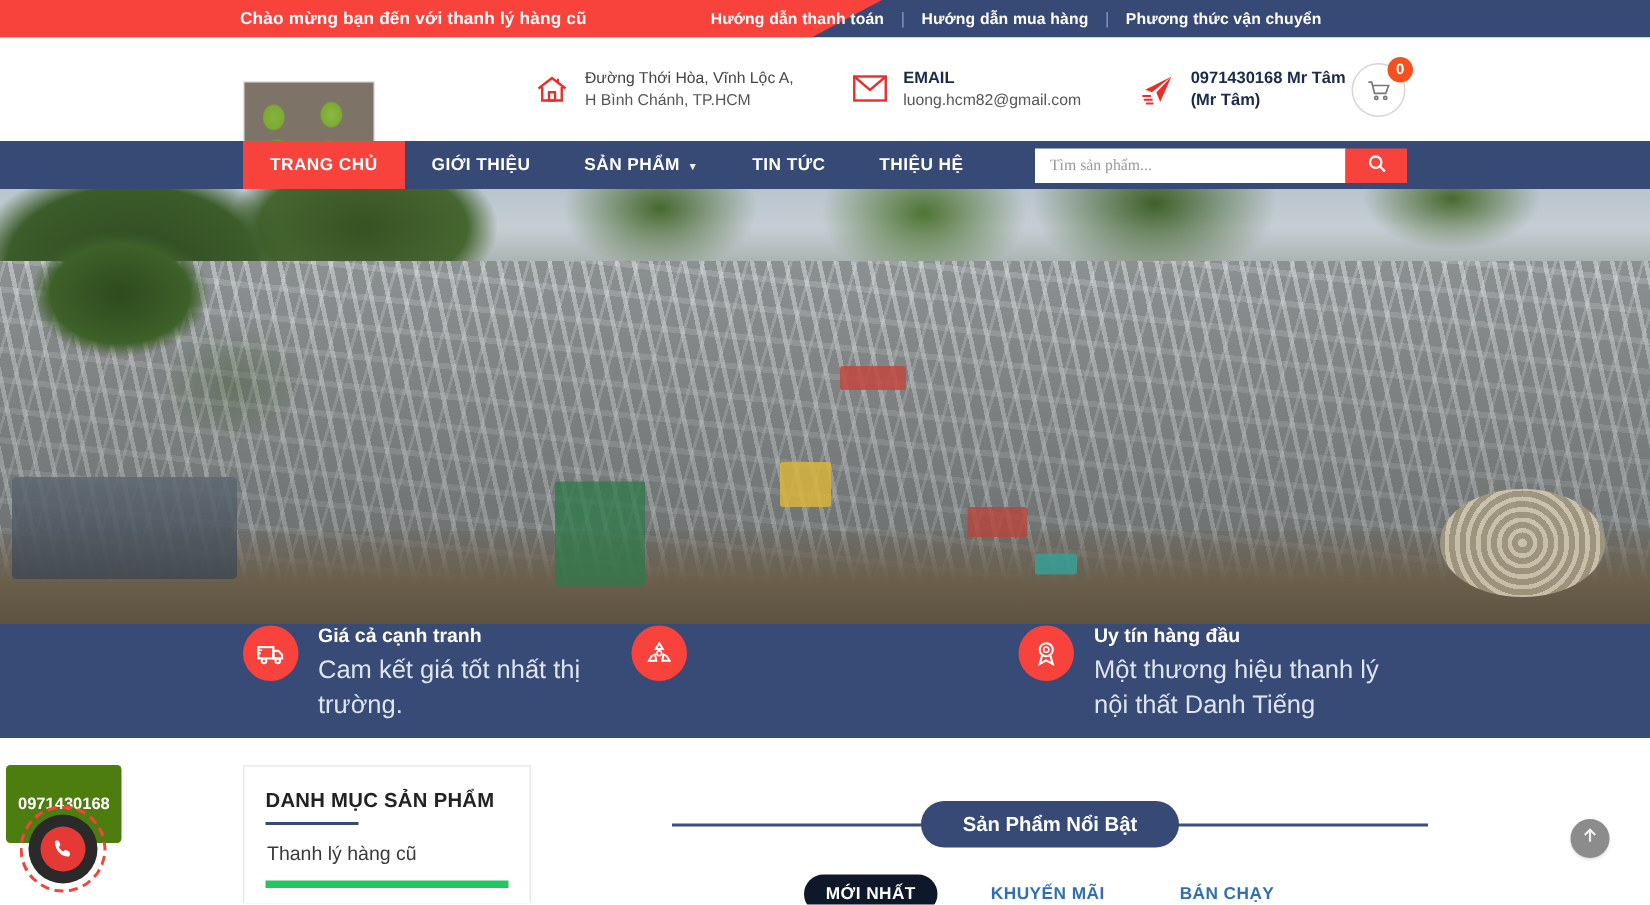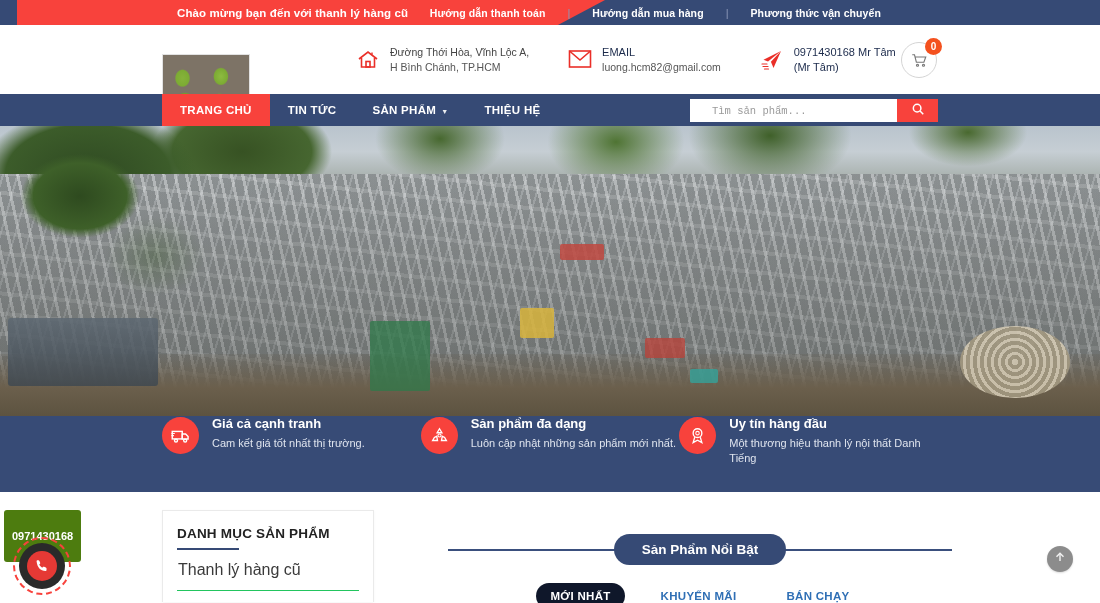--- a/index.html
+++ b/index.html
@@ -10,29 +10,29 @@
     background: #ffffff;
   }
   .page { position: relative; width: 1100px; height: 603px; background:#fff; }
 
   
   .topbar { position: relative; height: 25px; width: 100%; background: #364a75; overflow: hidden; }
   .topbar-red {
     position: absolute; left: 0; top: 0; height: 25px; width: 588px;
     background: #f8423c;
     clip-path: polygon(0 0, 100% 0, 92% 100%, 0 100%);
-    display: flex; align-items: center; margin-left: 17px;
+    display: flex; align-items: center;
   }
   .topbar-welcome {
     color: #fff; font-size: 11.5px; font-weight: 600;
     margin-left: 160px; white-space: nowrap; letter-spacing: .1px;
   }
   .topbar-links {
     position: absolute; right: 0; top: 0; height: 25px;
-    display: flex; align-items: center; gap: 11px; padding-right: 208px;
+    display: flex; align-items: center; gap: 0; padding-right: 208px;
   }
   .topbar-links a {
     color: #fff; font-size: 10.5px; font-weight: 600; text-decoration: none;
     padding: 0 11px; white-space: nowrap; letter-spacing: .1px;
   }
   .topbar-links .sep { color: #8b98b8; font-size: 11px; }
 
   
   .header {
     position: relative; height: 69px; background: #fff;
@@ -64,21 +64,21 @@
   .contact-row {
     position: absolute; left: 355px; top: 0; height: 69px;
     display: flex; align-items: center; gap: 0;
   }
   .contact-item { display: flex; align-items: center; gap: 9px; }
   .contact-item + .contact-item { margin-left: 38px; }
   .contact-icon { width: 26px; height: 26px; display:flex; align-items:center; justify-content:center; flex: 0 0 auto; }
   .contact-text { line-height: 1.35; }
   .contact-l1 { font-size: 10.5px; color: #444; }
   .contact-l2 { font-size: 10.5px; color: #555; }
-  .contact-strong { font-size: 11px; font-weight: 400; color: #1b2a4b; }
+  .contact-strong { font-size: 11px; font-weight: 700; color: #1b2a4b; }
 
   .cart-wrap { position: absolute; right: 163px; top: 17px; width: 36px; height: 36px; }
   .cart-circle {
     width: 36px; height: 36px; border-radius: 50%;
     border: 1px solid #d5d5d5; display:flex; align-items:center; justify-content:center;
   }
   .cart-badge {
     position: absolute; right: -5px; top: -4px;
     min-width: 17px; height: 17px; border-radius: 50%;
     background: #f4511e; color: #fff; font-size: 10px; font-weight: 700;
@@ -95,22 +95,22 @@
     display: flex; align-items: center; gap: 5px;
     padding: 0 18px; color: #fff; font-size: 11.5px; font-weight: 700;
     letter-spacing: .3px; text-decoration: none; white-space: nowrap;
   }
   .nav-item.active { background: #f8423c; }
   .caret { font-size: 7px; line-height: 1; opacity: .9; position: relative; top: 1px; }
 
   .search-wrap { position: absolute; right: 162px; top: 5px; display: flex; height: 23px; }
   .search-input {
     width: 207px; height: 23px; border: none; outline: none; background: #fff;
-    font-size: 10.5px; color: #555; padding: 0 22px;
-    font-family: Liberation Mono, monospace;
+    font-size: 10.5px; color: #555; padding: 0 10px;
+    font-family: Liberation Serif, serif;
   }
   .search-input::placeholder { color: #9a9a9a; }
   .search-btn {
     width: 41px; height: 23px; background: #f8423c; border: none; cursor: pointer;
     display: flex; align-items: center; justify-content: center;
   }
 
   
   .hero { position: relative; height: 290px; overflow: hidden; background: #6e7b6a; }
   .hero-sky {
@@ -165,40 +165,40 @@
     position: relative; height: 76px; background: #374b76;
     display: flex; align-items: center;
   }
   .features-inner { position: absolute; left: 162px; right: 162px; top: 0; height: 76px; display: flex; align-items: flex-start; }
   .feature { display: flex; align-items: flex-start; gap: 13px; flex: 1; }
   .feature-icon {
     width: 37px; height: 37px; border-radius: 50%; background: #f8423c;
     display: flex; align-items: center; justify-content: center; flex: 0 0 auto; margin-top: 1px;
   }
   .feature-title { color: #fff; font-size: 13px; font-weight: 700; line-height: 1.3; margin-bottom: 3px; }
-  .feature-desc { color: #dfe4ee; font-size: 11px; line-height: 1.35; max-width: 210px; }
+  .feature-desc { color: #dfe4ee; font-size: 17px; line-height: 1.35; max-width: 210px; }
 
   
   .main { position: relative; height: 108px; background: #fff; }
   .sidebar {
-    position: absolute; left: 162px; top: 18px; width: 212px;
+    position: absolute; left: 162px; top: 18px; width: 192px;
     background: #fff; border: 1px solid #eaeaea; border-bottom: none;
     box-shadow: 0 1px 3px rgba(0,0,0,.04);
     padding: 0 14px; height: 92px; overflow: hidden;
   }
   .sidebar-title {
     font-size: 13.5px; font-weight: 700; color: #222; letter-spacing: .2px;
     padding: 15px 0 9px 0; position: relative;
   }
   .sidebar-title::after {
     content: ""; position: absolute; left: 0; bottom: 0; width: 62px; height: 2px; background: #364a75;
   }
   .sidebar-item {
-    font-size: 16px; color: #3a3a3a; padding: 11px 0 11px 1px;
-    border-bottom: 1px solid #22c55e; cursor: pointer; white-space: nowrap;
+    font-size: 13px; color: #3a3a3a; padding: 11px 0 11px 1px;
+    border-bottom: 5px solid #22c55e; cursor: pointer; white-space: nowrap;
   }
 
   .content { position: absolute; left: 360px; right: 60px; top: 18px; }
   .section-head { position: relative; height: 30px; display: flex; align-items: center; justify-content: center; margin-top: 24px; }
   .section-head::before {
     content:""; position:absolute; left: 88px; right: 88px; top: 50%; height: 2px; background: #3a4f7d;
   }
   .section-pill {
     position: relative; z-index: 2; background: #364a75; color: #fff;
     font-size: 13.5px; font-weight: 700; padding: 8px 28px; border-radius: 16px;
@@ -319,25 +319,28 @@
       <span class="cart-badge">0</span>
     </div>
   </div>
 
   <div class="nav">
     <div class="nav-inner">
       <a class="nav-item active" href="#">
         <span>TRANG CHỦ</span>
       </a>
       <a class="nav-item" href="#">
-        <span>TIN TỨC</span>
+        <span>GIỚI THIỆU</span>
       </a>
       <a class="nav-item" href="#">
         <span>SẢN PHẨM</span>
         <span class="caret">▼</span>
+      </a>
+      <a class="nav-item" href="#">
+        <span>TIN TỨC</span>
       </a>
       <a class="nav-item" href="#">
         <span>THIỆU HỆ</span>
       </a>
     </div>
 
     <div class="search-wrap">
       <input class="search-input" type="text" placeholder="Tìm sản phẩm..." style="">
       <button class="search-btn">
         <span>
@@ -386,24 +389,20 @@
 
       <div class="feature">
         <span class="feature-icon">
           <svg width="19" height="19" viewBox="0 0 24 24" fill="none" stroke="#fff" stroke-width="1.7">
             <path d="M12 3.5l3 5h-6z"></path>
             <path d="M5.5 14.5l-2.2 3.8h6.2l-1-5.3z"></path>
             <path d="M18.5 14.5l2.2 3.8h-6.2l1-5.3z"></path>
             <circle cx="12" cy="12" r="2" stroke-width="1.3"></circle>
           </svg>
         </span>
-        <span>
-          <span class="feature-title" style="display:block">Sản phẩm đa dạng</span>
-          <span class="feature-desc" style="display:block">Luôn cập nhật những sản phẩm mới nhất.</span>
-        </span>
       </div>
 
       <div class="feature">
         <span class="feature-icon">
           <svg width="19" height="19" viewBox="0 0 24 24" fill="none" stroke="#fff" stroke-width="1.7">
             <circle cx="12" cy="9" r="5.5"></circle>
               <circle cx="12" cy="9" r="2.2" stroke-width="1.3"></circle>
             <path d="M8.5 14l-2 7 5.5-3 5.5 3-2-7"></path>
           </svg>
         </span>

